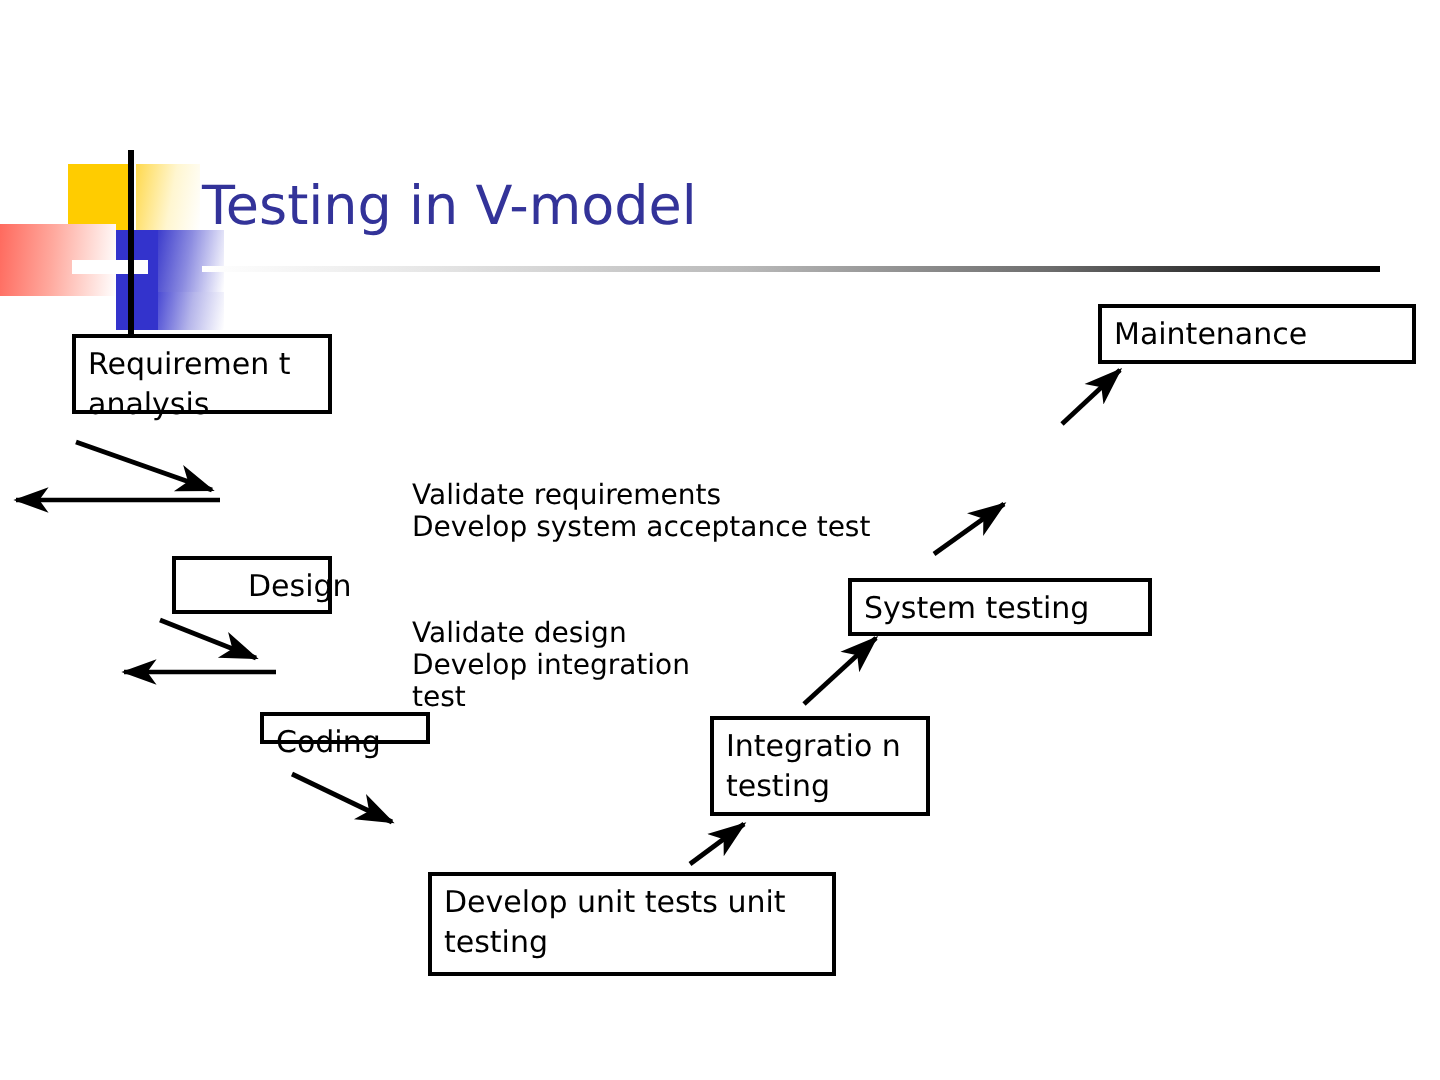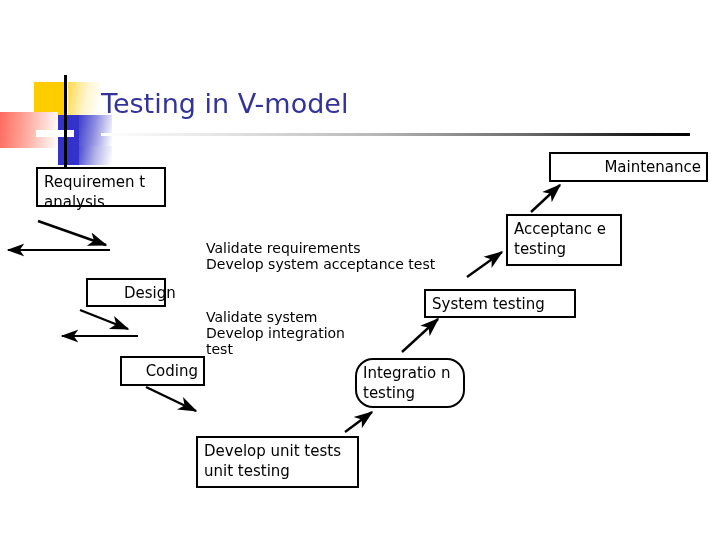--- a/index.html
+++ b/index.html
@@ -55,33 +55,33 @@
   .node {
     position: absolute;
     box-sizing: border-box;
     border: 2px solid #000000;
     background: #ffffff;
     color: #000000;
     font-size: 15px;
     line-height: 20px;
     padding: 3px 5px 3px 6px;
   }
-  .node.nowrapbox { white-space: nowrap; text-align: right; }
+  .node.nowrapbox { white-space: nowrap; }
 
   
   #node-requirement { left: 36px;  top: 167px; width: 130px; height: 40px; }
   #node-design      { left: 86px;  top: 278px; width: 80px;  height: 29px; padding-left: 36px; }
-  #node-coding      { left: 120px; top: 356px; width: 85px;  height: 30px; }
+  #node-coding      { left: 130px; top: 356px; width: 85px;  height: 16px; }
 
   
   #node-maintenance { left: 549px; top: 152px; width: 159px; height: 30px; }
   #node-acceptance  { left: 506px; top: 214px; width: 116px; height: 52px; }
   #node-system      { left: 424px; top: 289px; width: 152px; height: 29px; overflow: visible; }
-  #node-integration { left: 355px; top: 358px; width: 110px; height: 50px; border-radius: 18px; }
-  #node-unit        { left: 196px; top: 436px; width: 163px; height: 52px; }
+  #node-integration { left: 355px; top: 358px; width: 110px; height: 50px; }
+  #node-unit        { left: 214px; top: 436px; width: 204px; height: 52px; }
 
   
   .annot {
     position: absolute;
     font-size: 14px;
     line-height: 16px;
     color: #000000;
     white-space: pre;
   }
   #annot-requirements { left: 206px; top: 240px; }
@@ -111,29 +111,28 @@
   <div class="deco" id="deco-vline"></div>
 
   <div id="page-title">Testing in V-model</div>
   <div id="title-rule"></div>
 
   <div class="node" id="node-requirement">Requiremen t analysis</div>
   <div class="node nowrapbox" id="node-design">Design</div>
   <div class="node nowrapbox" id="node-coding">Coding</div>
 
   <div class="node nowrapbox" id="node-maintenance">Maintenance</div>
-  <div class="node" id="node-acceptance">Acceptanc e testing</div>
   <div class="node" id="node-system">System testing</div>
   <div class="node" id="node-integration">Integratio n testing</div>
   <div class="node" id="node-unit">Develop unit tests
 unit testing</div>
 
   <div class="annot" id="annot-requirements">Validate requirements
 Develop system acceptance test</div>
-  <div class="annot" id="annot-design">Validate system
+  <div class="annot" id="annot-design">Validate design
 Develop integration
 test</div>
 
   <svg class="arrow-layer" viewBox="0 0 720 540">
     <defs>
       <marker id="ah" markerWidth="9" markerHeight="9" refX="7.4" refY="3.1" orient="auto" markerUnits="strokeWidth">
         <path d="M0,0.2 L8,3.1 L0,6.0 L2.1,3.1 Z" fill="#000000"></path>
       </marker>
     </defs>
 

